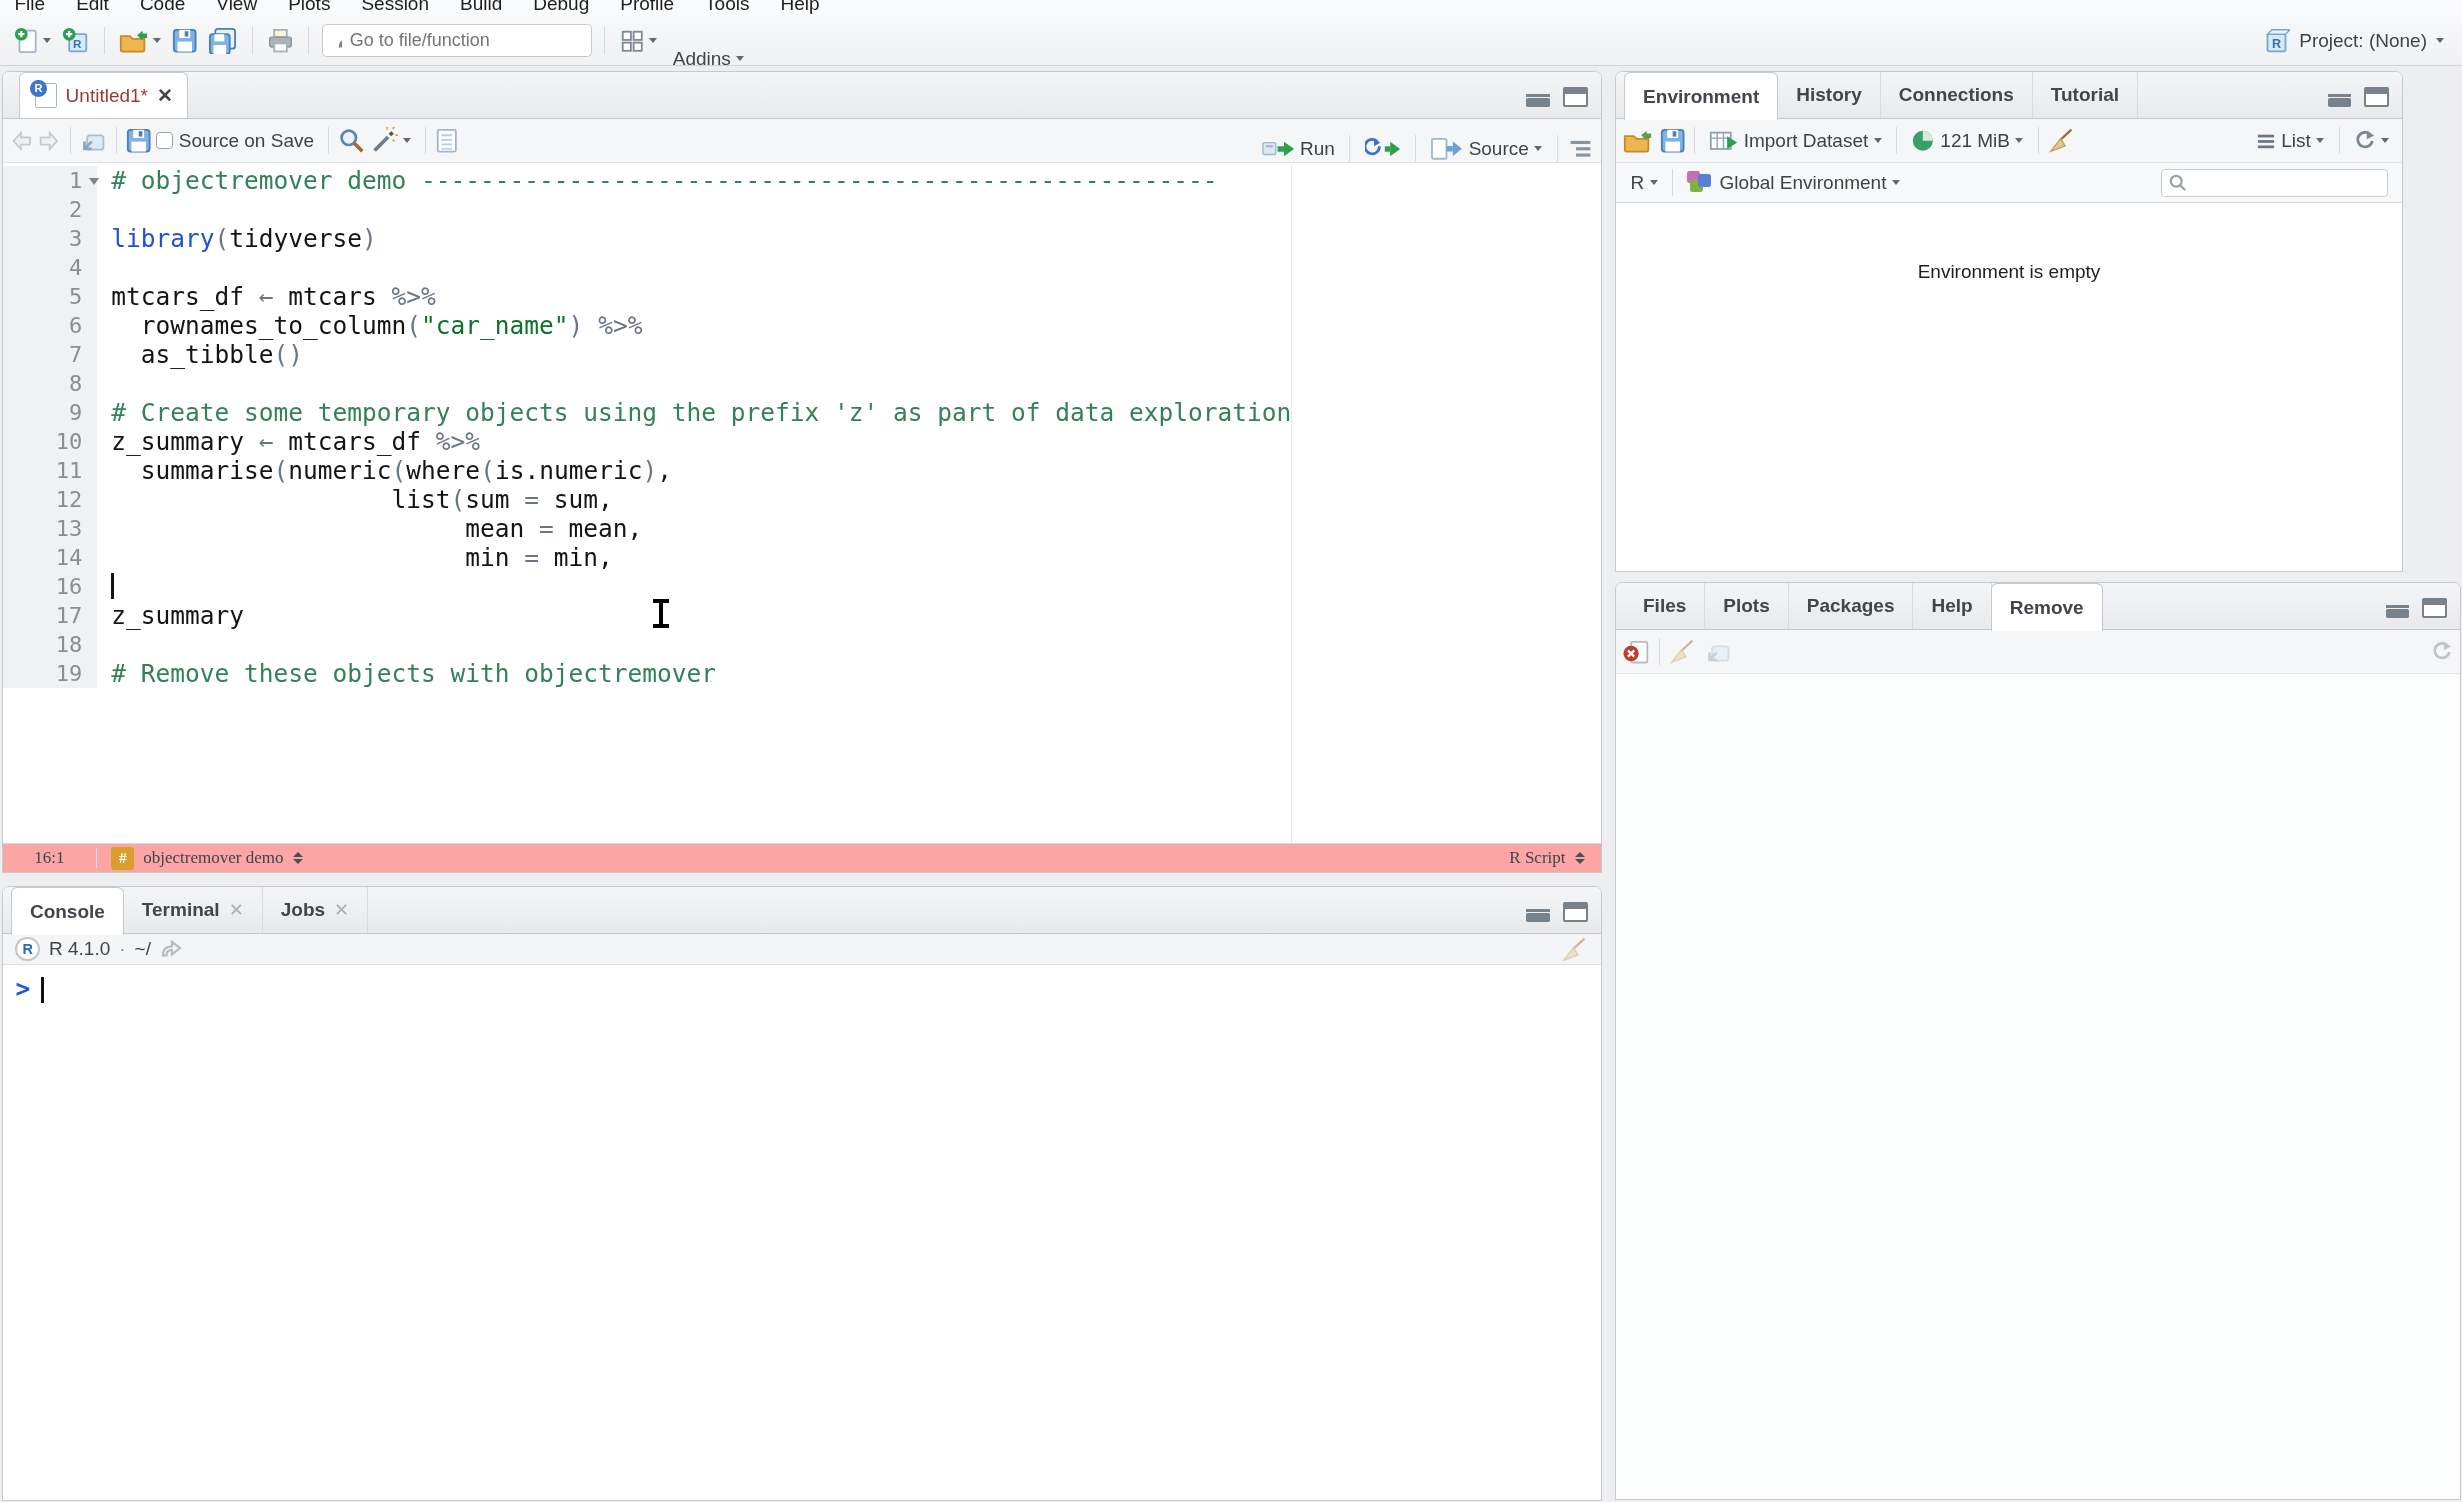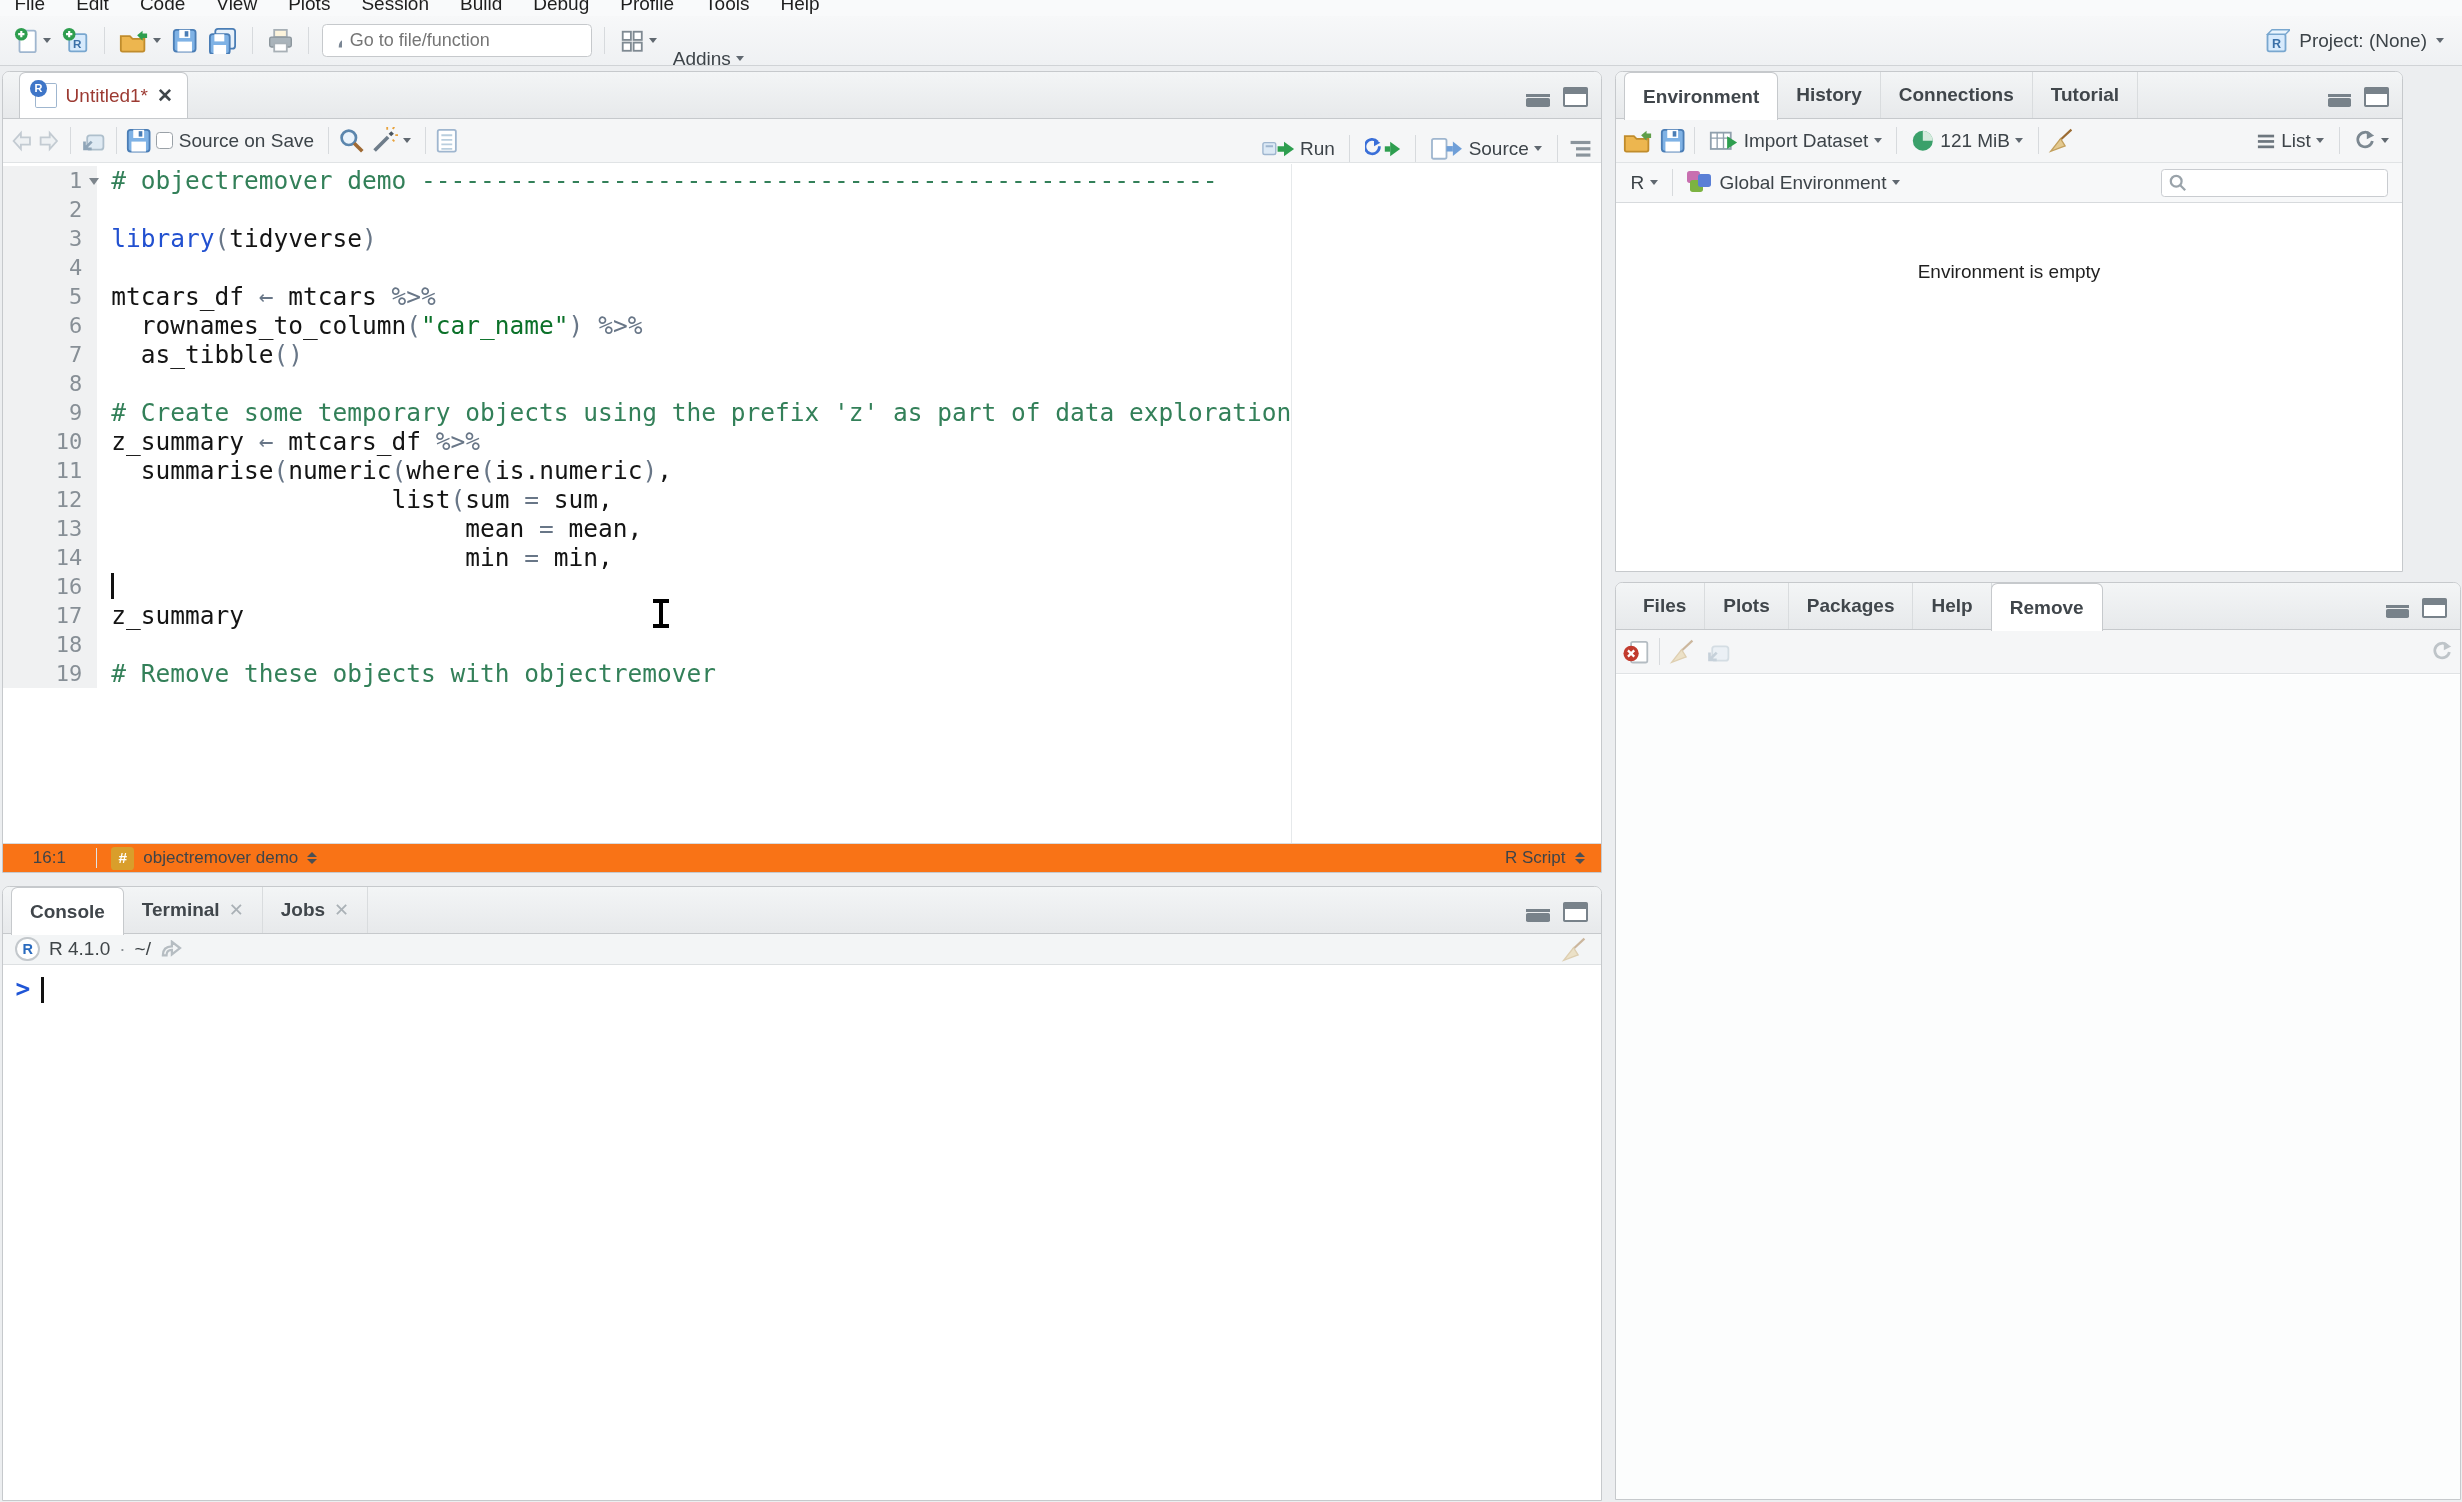--- a/index.html
+++ b/index.html
@@ -50,21 +50,21 @@
   .checkbox { width:17px; height:17px; background:#fff; border:1.8px solid #9aa1a7; border-radius:3.6px; display:inline-block; }
   #code-area { position:absolute; top:92px; bottom:29px; left:0; right:0; background:#fff; overflow:hidden; }
   #margin-line { position:absolute; left:1288px; top:0; bottom:0; width:0.9px; background:#e6e9eb; }
   .code-line { display:flex; height:29px; line-height:29px; font-family:"DejaVu Sans Mono", monospace; font-size:24.5px; white-space:pre; }
   .gut { flex:0 0 94px; background:#f0f1f2; color:#878f96; text-align:right; padding-right:14.5px; font-size:22px; position:relative; }
   .gut .fold { position:absolute; right:-1.8px; top:11.8px; width:0; height:0; border-left:5.4px solid transparent; border-right:5.4px solid transparent; border-top:7.3px solid #7d858c; }
   .code-text { margin-left:14.5px; color:var(--c-text,#141414); }
   .cm { color:var(--c-comment,#338059); } .kw { color:var(--c-keyword,#2150d0); }
   .st { color:var(--c-string,#0b7129); } .op { color:var(--c-operator,#687687); }
   .tcaret { display:inline-block; width:2.7px; height:25.4px; background:#111; vertical-align:middle; margin-top:-3.6px; }
-  #ed-status { position:absolute; left:0; right:0; bottom:0; height:29px; background:#f97316; border-top:0.9px solid #d8dbde; display:flex; align-items:center; font-size:17px; color:#3e4449; }
+  #ed-status { position:absolute; left:0; right:0; bottom:0; height:29px; background:#fca5a5; border-top:0.9px solid #d8dbde; display:flex; align-items:center; font-size:17px; color:#3e4449;font-family:Liberation Serif, serif; }
   #ed-status .pos { flex:0 0 94px; text-align:center; border-right:0.9px solid #e0e3e5; }
   #ed-status .badge { width:23px; height:23px; border-radius:3.6px; background:var(--c-badge,#d99e2b); color:#fff; font-weight:700; font-size:15.4px; display:flex; align-items:center; justify-content:center; margin:0 9px 0 14.5px; }
   #ed-status .right { margin-left:auto; display:flex; align-items:center; padding-right:16.3px; }
   #ed-status .updown i.u { border-bottom-width:5.4px; } #ed-status .updown i.d { border-top-width:5.4px; }
 
   
   #console-pane { left:1.8px; top:886px; width:1600px; height:615px; }
   #console-info { height:31px; background:#f3f5f6; border-bottom:0.9px solid #dde0e2; display:flex; align-items:center; padding:0 12.7px; gap:9px; font-size:19px; color:#3f4548; }
   .rlogo { width:24.5px; height:24.5px; border-radius:50%; border:2.7px solid #c3c8cc; color:#2a6bbf; font-weight:700; font-size:14.5px; display:flex; align-items:center; justify-content:center; background:#fff; }
   #console-body { padding:9px 0 0 12.7px; font-family:"DejaVu Sans Mono",monospace; font-size:24.5px; }

